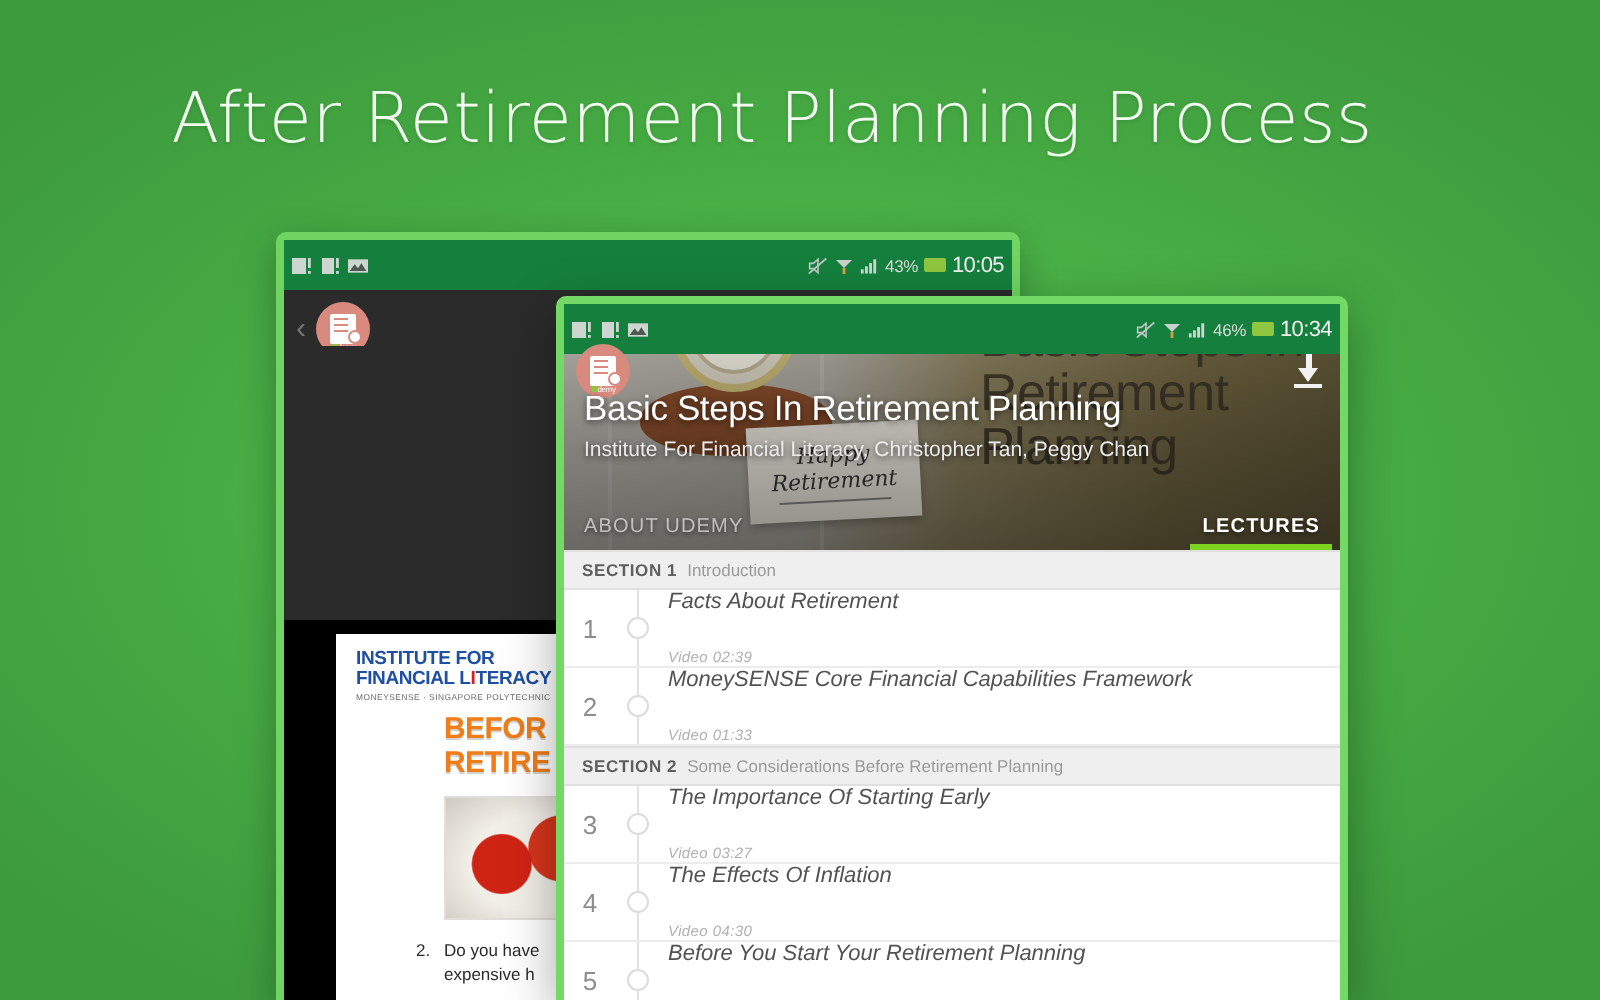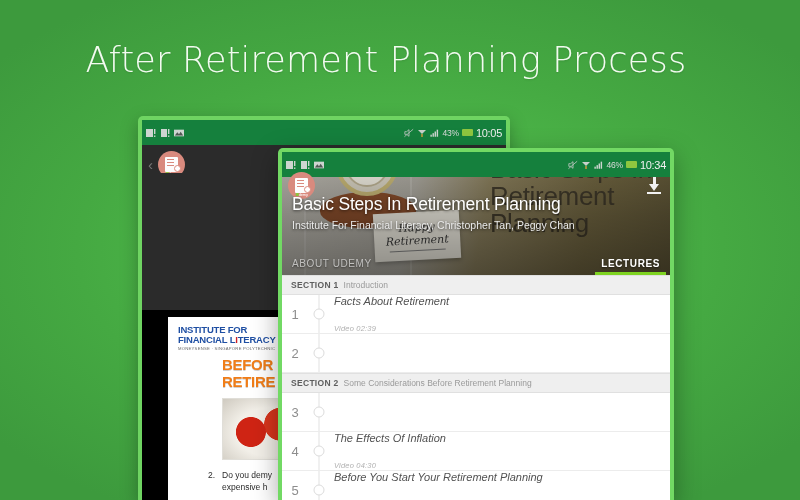--- a/index.html
+++ b/index.html
@@ -325,21 +325,21 @@
         <div class="ifl-l1">INSTITUTE FOR</div>
         <div class="ifl-l2"><span>FINANCIAL L</span><b>I</b><span>TERACY</span></div>
         <div class="ifl-l3">MONEYSENSE · SINGAPORE POLYTECHNIC</div>
       </div>
       <div class="pdf-head">
         <div>BEFOR</div>
         <div>RETIRE</div>
       </div>
       <div class="pdf-photo"></div>
       <div class="pdf-item">
-        <span class="n">2.</span><span>Do you demy</span>
+        <span class="n">2.</span><span>Do you have</span>
         <div style="margin-left:14px">expensive h</div>
       </div>
     </div>
 
   </div>
 </div>
 
 <div id="tablet-front">
   <div id="front-screen">
 
@@ -442,31 +442,39 @@
         <div class="txt">
           <div class="rt">Facts About Retirement</div>
           <div class="rm">Video 02:39</div>
         </div>
       </div>
       <div class="row">
         <div class="num">2</div>
         <div class="rail">
             <span class="dot"></span>
           </div>
+        <div class="txt">
+          <div class="rt">MoneySENSE Core Financial Capabilities Framework</div>
+          <div class="rm">Video 01:33</div>
+        </div>
       </div>
 
       <div class="section-hdr">
         <span class="sn">SECTION 2</span>
         <span class="st">Some Considerations Before Retirement Planning</span>
       </div>
       <div class="row">
         <div class="num">3</div>
         <div class="rail">
             <span class="dot"></span>
           </div>
+        <div class="txt">
+          <div class="rt">The Importance Of Starting Early</div>
+          <div class="rm">Video 03:27</div>
+        </div>
       </div>
       <div class="row">
         <div class="num">4</div>
         <div class="rail">
             <span class="dot"></span>
           </div>
         <div class="txt">
           <div class="rt">The Effects Of Inflation</div>
           <div class="rm">Video 04:30</div>
         </div>

